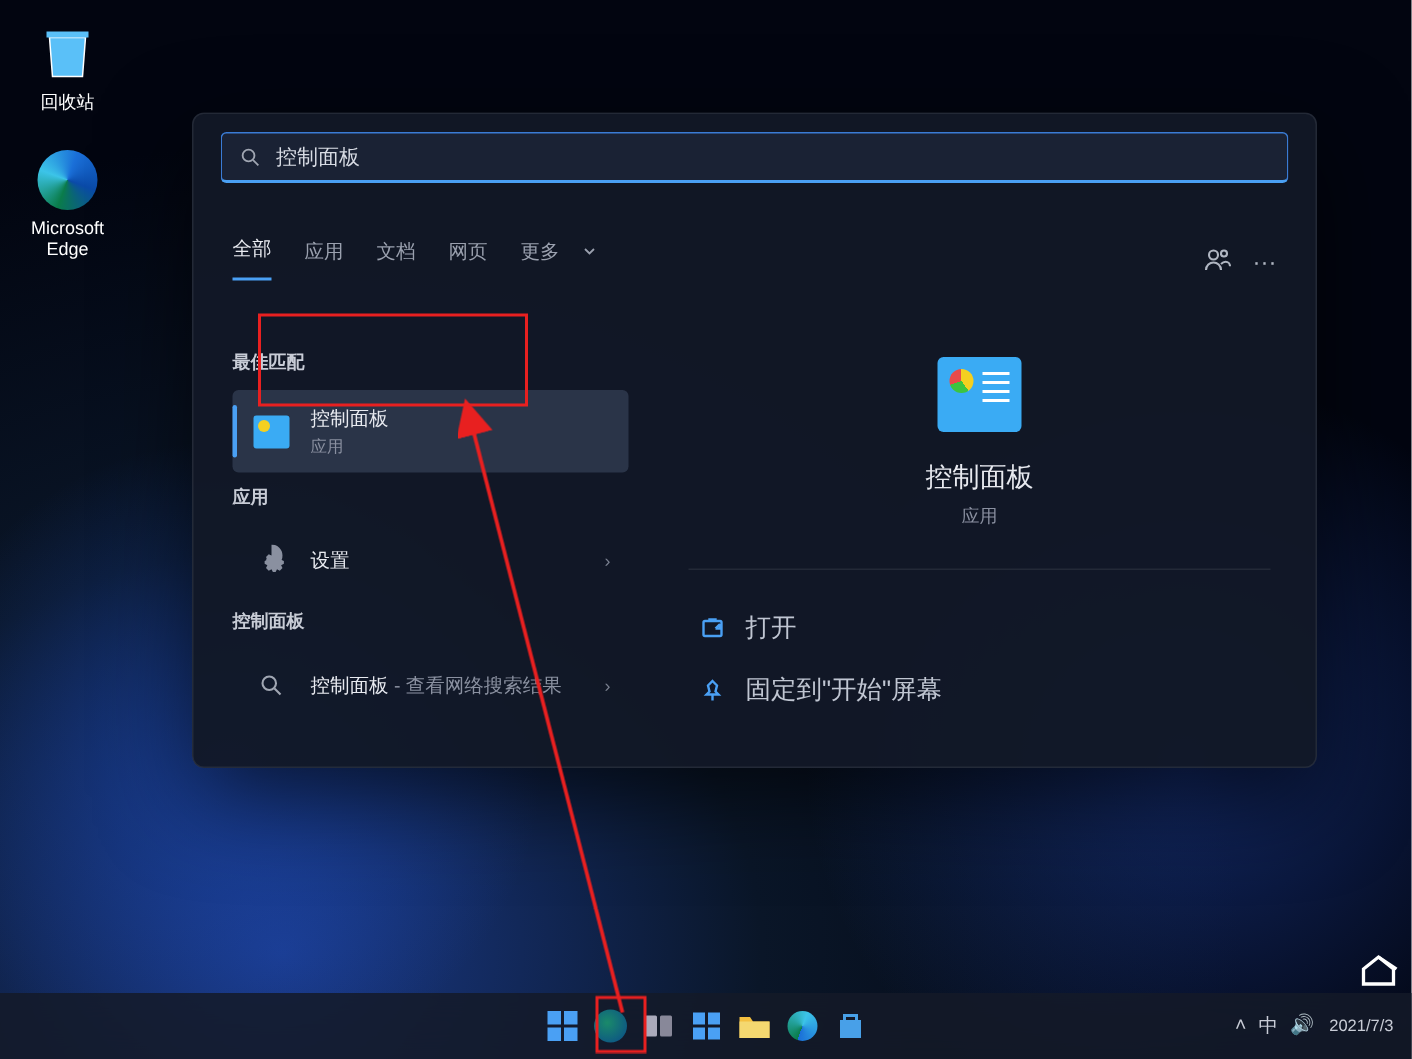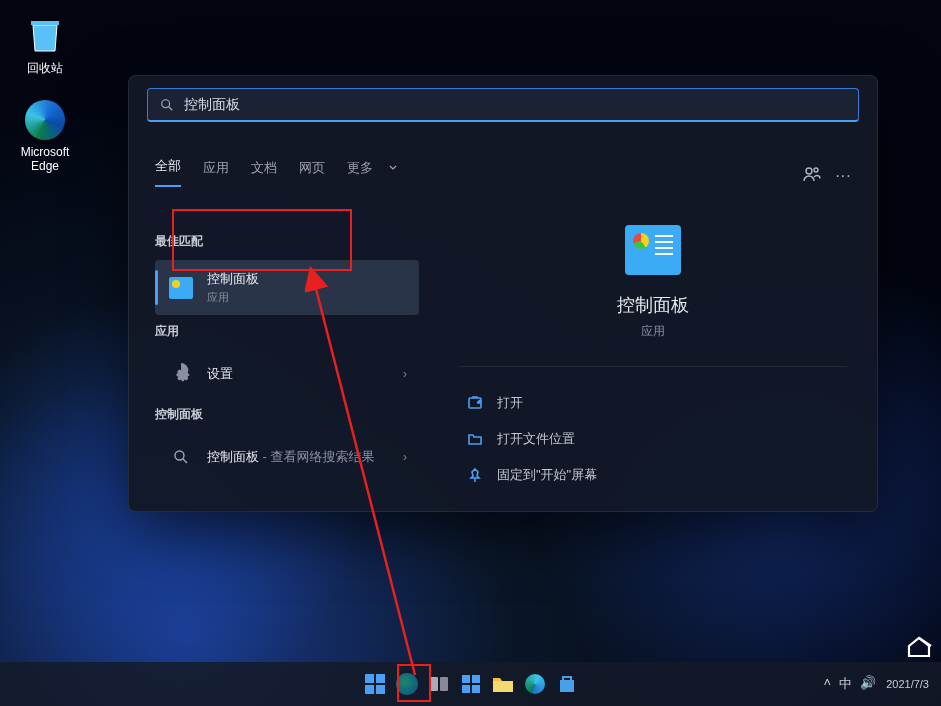--- a/index.html
+++ b/index.html
@@ -57,21 +57,21 @@
     .detail-icon-wrap { width: 56px; height: 50px; margin: 0 auto 18px;
       background: #3aabf4; border-radius: 4px; padding: 6px; position: relative; }
     .detail-icon-wrap::before { content: ''; position: absolute; left: 8px; top: 8px; width: 16px; height: 16px;
       background: conic-gradient(#f4d020 0 40%, #3cc440 40% 70%, #e84a4a 70% 100%); border-radius: 50%; }
     .detail-icon-wrap::after { content: ''; position: absolute; right: 8px; top: 10px; width: 18px; height: 2px;
       background: #fff; box-shadow: 0 6px 0 #fff, 0 12px 0 #fff, 0 18px 0 #fff; }
     .detail-title { text-align: center; font-size: 18px; color: #e8eaf0; font-weight: 400; }
     .detail-sub { text-align: center; font-size: 12px; color: #8a90a0; margin-top: 6px; }
     .detail-divider { height: 1px; background: rgba(255,255,255,0.08); margin: 26px 0 18px; }
     .action-item { display: flex; align-items: center; padding: 9px 8px; cursor: pointer;
-      color: #c0c6d2; font-size: 13px; gap: 14px; border-radius: 4px; }
+      color: #c0c6d2; font-size: 17px; gap: 14px; border-radius: 4px; }
     .action-icon { width: 16px; height: 16px; color: #4aa0f4; stroke: #4aa0f4; fill: none; stroke-width: 1.6; }
     .taskbar { position: absolute; bottom: 0; left: 0; right: 0; height: 44px;
       background: rgba(20,26,40,0.85); backdrop-filter: blur(10px);
       display: flex; align-items: center; justify-content: center; gap: 6px; }
     .tb-icon { width: 26px; height: 26px; display: flex; align-items: center; justify-content: center;
       cursor: pointer; border-radius: 3px; }
     .tb-start { display: grid; grid-template-columns: 1fr 1fr; gap: 2px; width: 20px; height: 20px; }
     .tb-start span { background: #4aa0f4; }
     .tb-search-circle { width: 22px; height: 22px; border-radius: 50%;
       background: radial-gradient(circle at 40% 40%, #1a8a6a, #0a4a8a); }
@@ -195,26 +195,20 @@
 
       <div class="action-item">
         <svg class="action-icon" viewBox="0 0 16 16">
             <rect x="2" y="3" width="12" height="10" rx="1"></rect>
             <path d="M6 3v-1h4v1M10 8l3-3M13 5v3h-3" stroke="#4aa0f4"></path>
           </svg>
         <span>打开</span>
       </div>
       <div class="action-item">
         <svg class="action-icon" viewBox="0 0 16 16">
-            <path d="M2 4h4l1 2h7v7H2z"></path>
-          </svg>
-        <span>打开文件位置</span>
-      </div>
-      <div class="action-item">
-        <svg class="action-icon" viewBox="0 0 16 16">
             <path d="M8 2l3 3-1 4 2 2H4l2-2-1-4z M8 11v4"></path>
           </svg>
         <span>固定到"开始"屏幕</span>
       </div>
     </div>
   </div>
 </div>
 
 <div class="red-box-result"></div>
 <svg class="arrow-svg" width="150" height="420">

